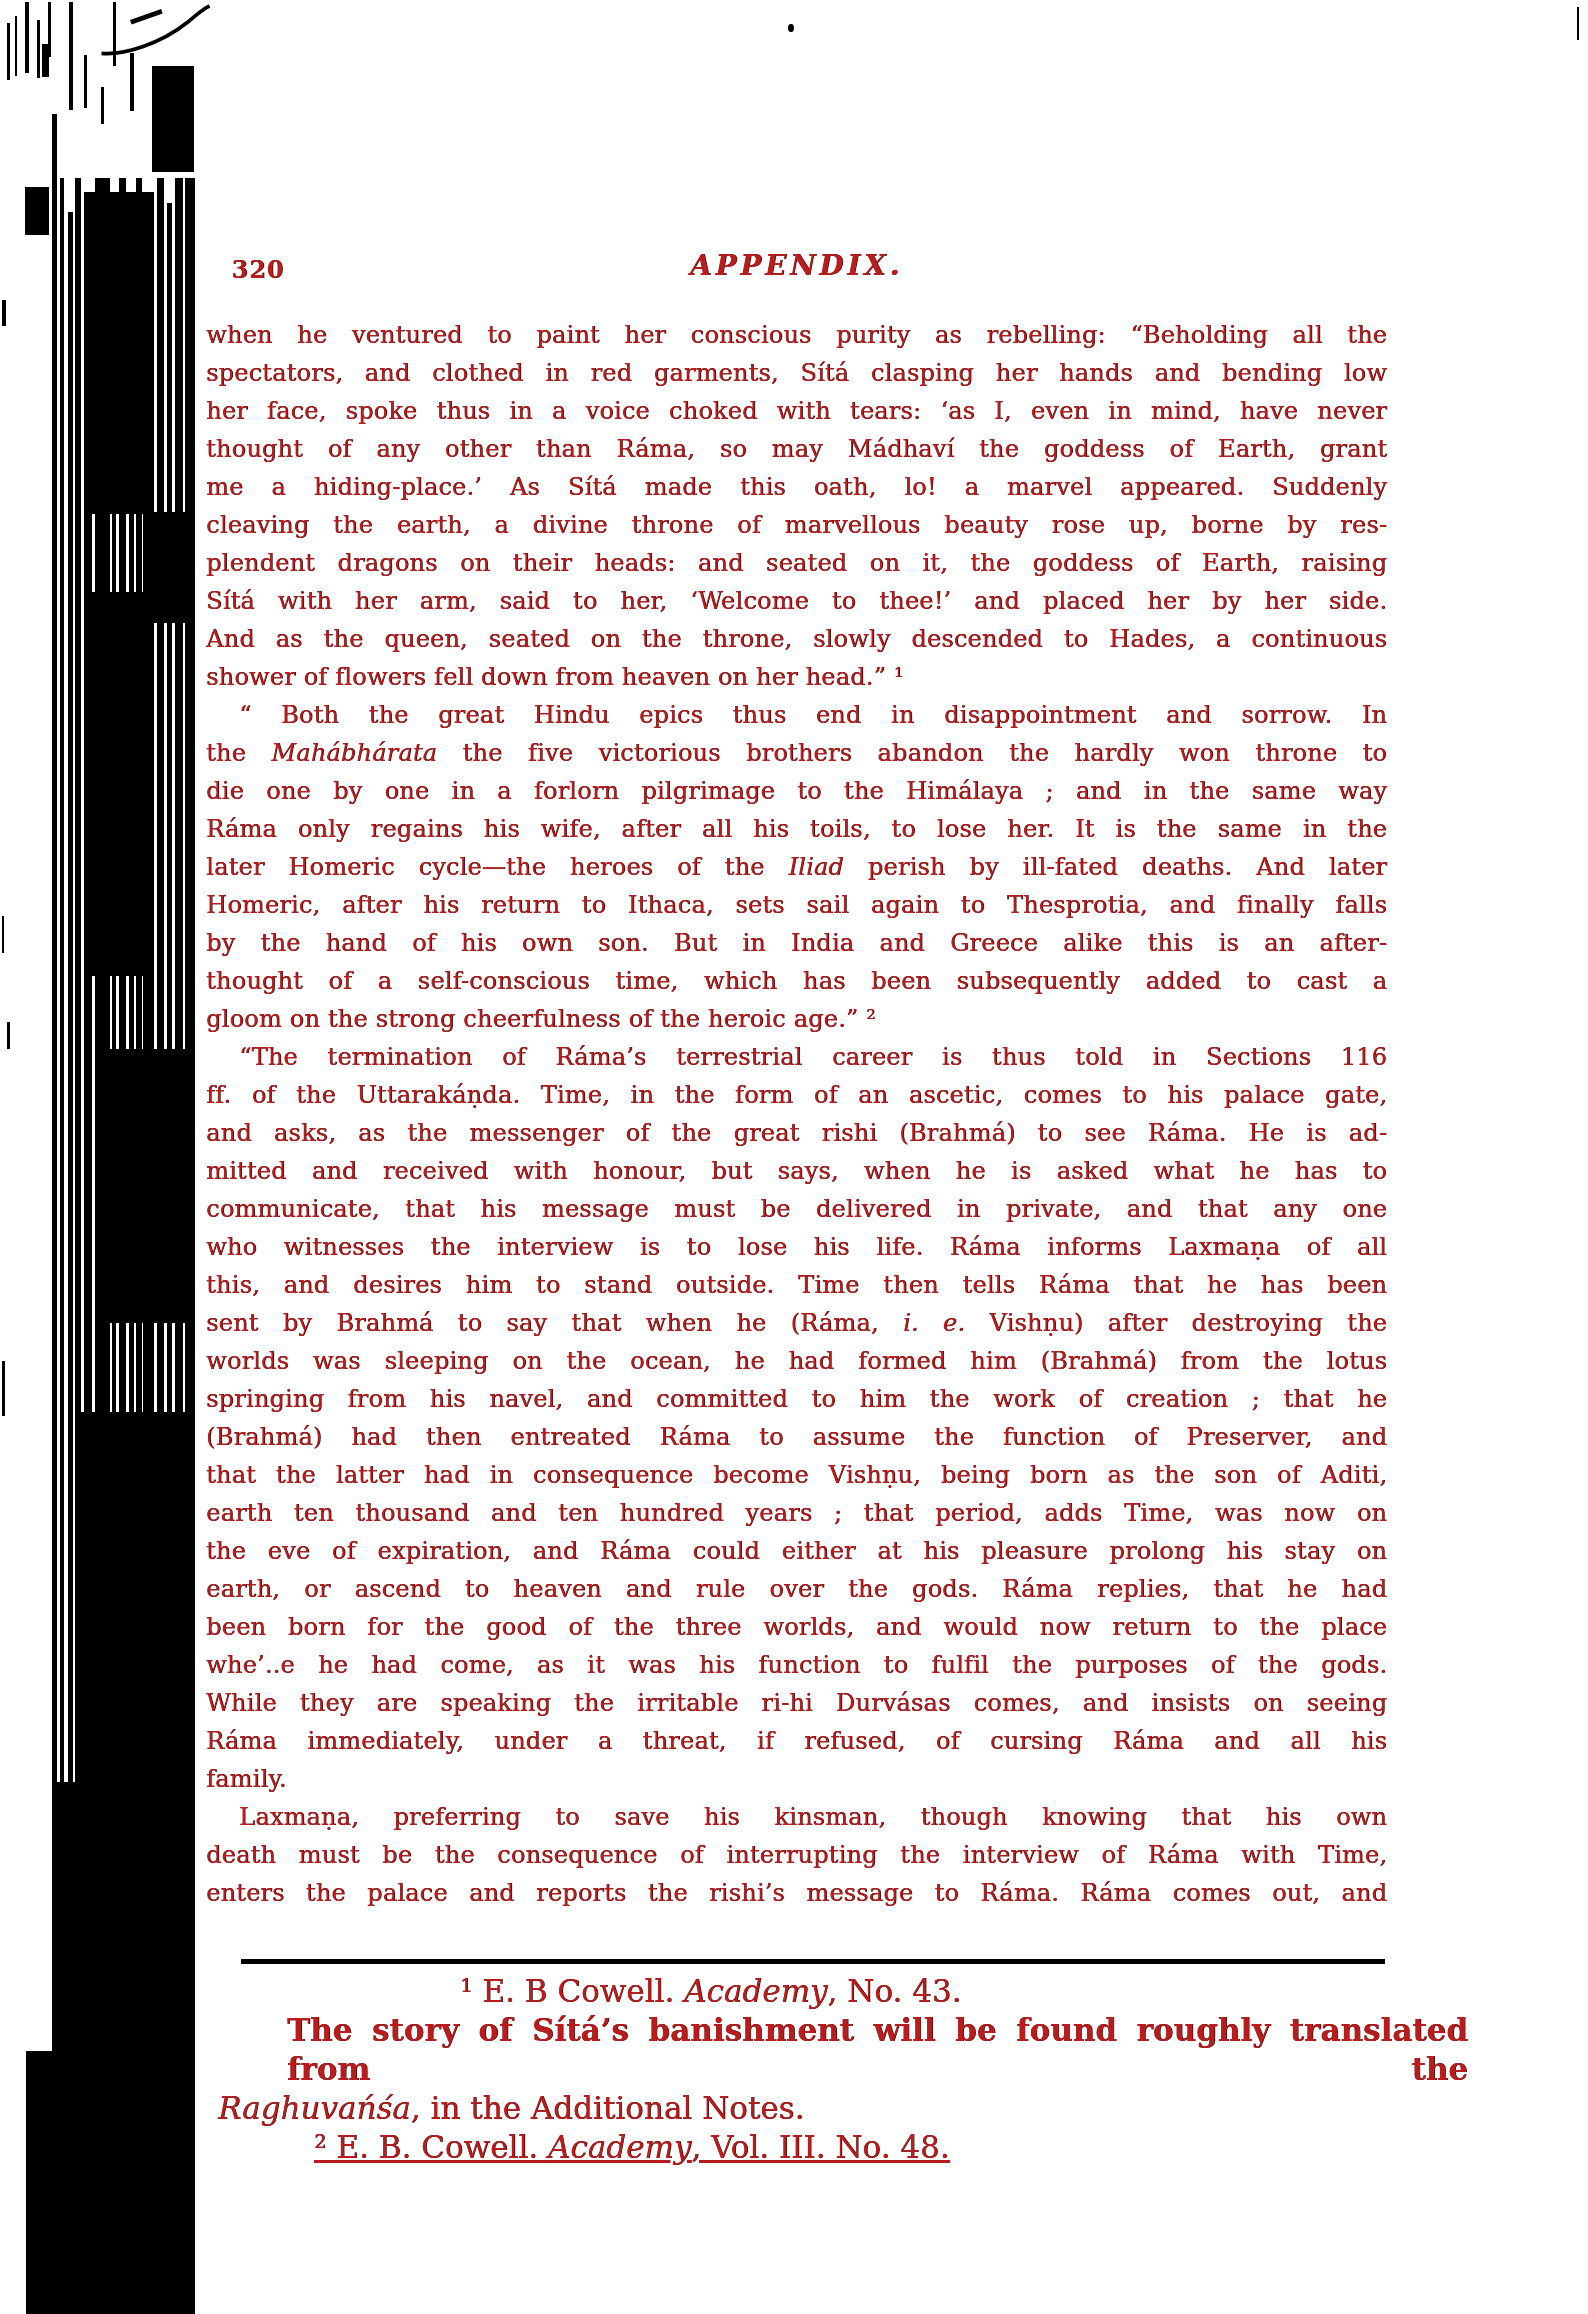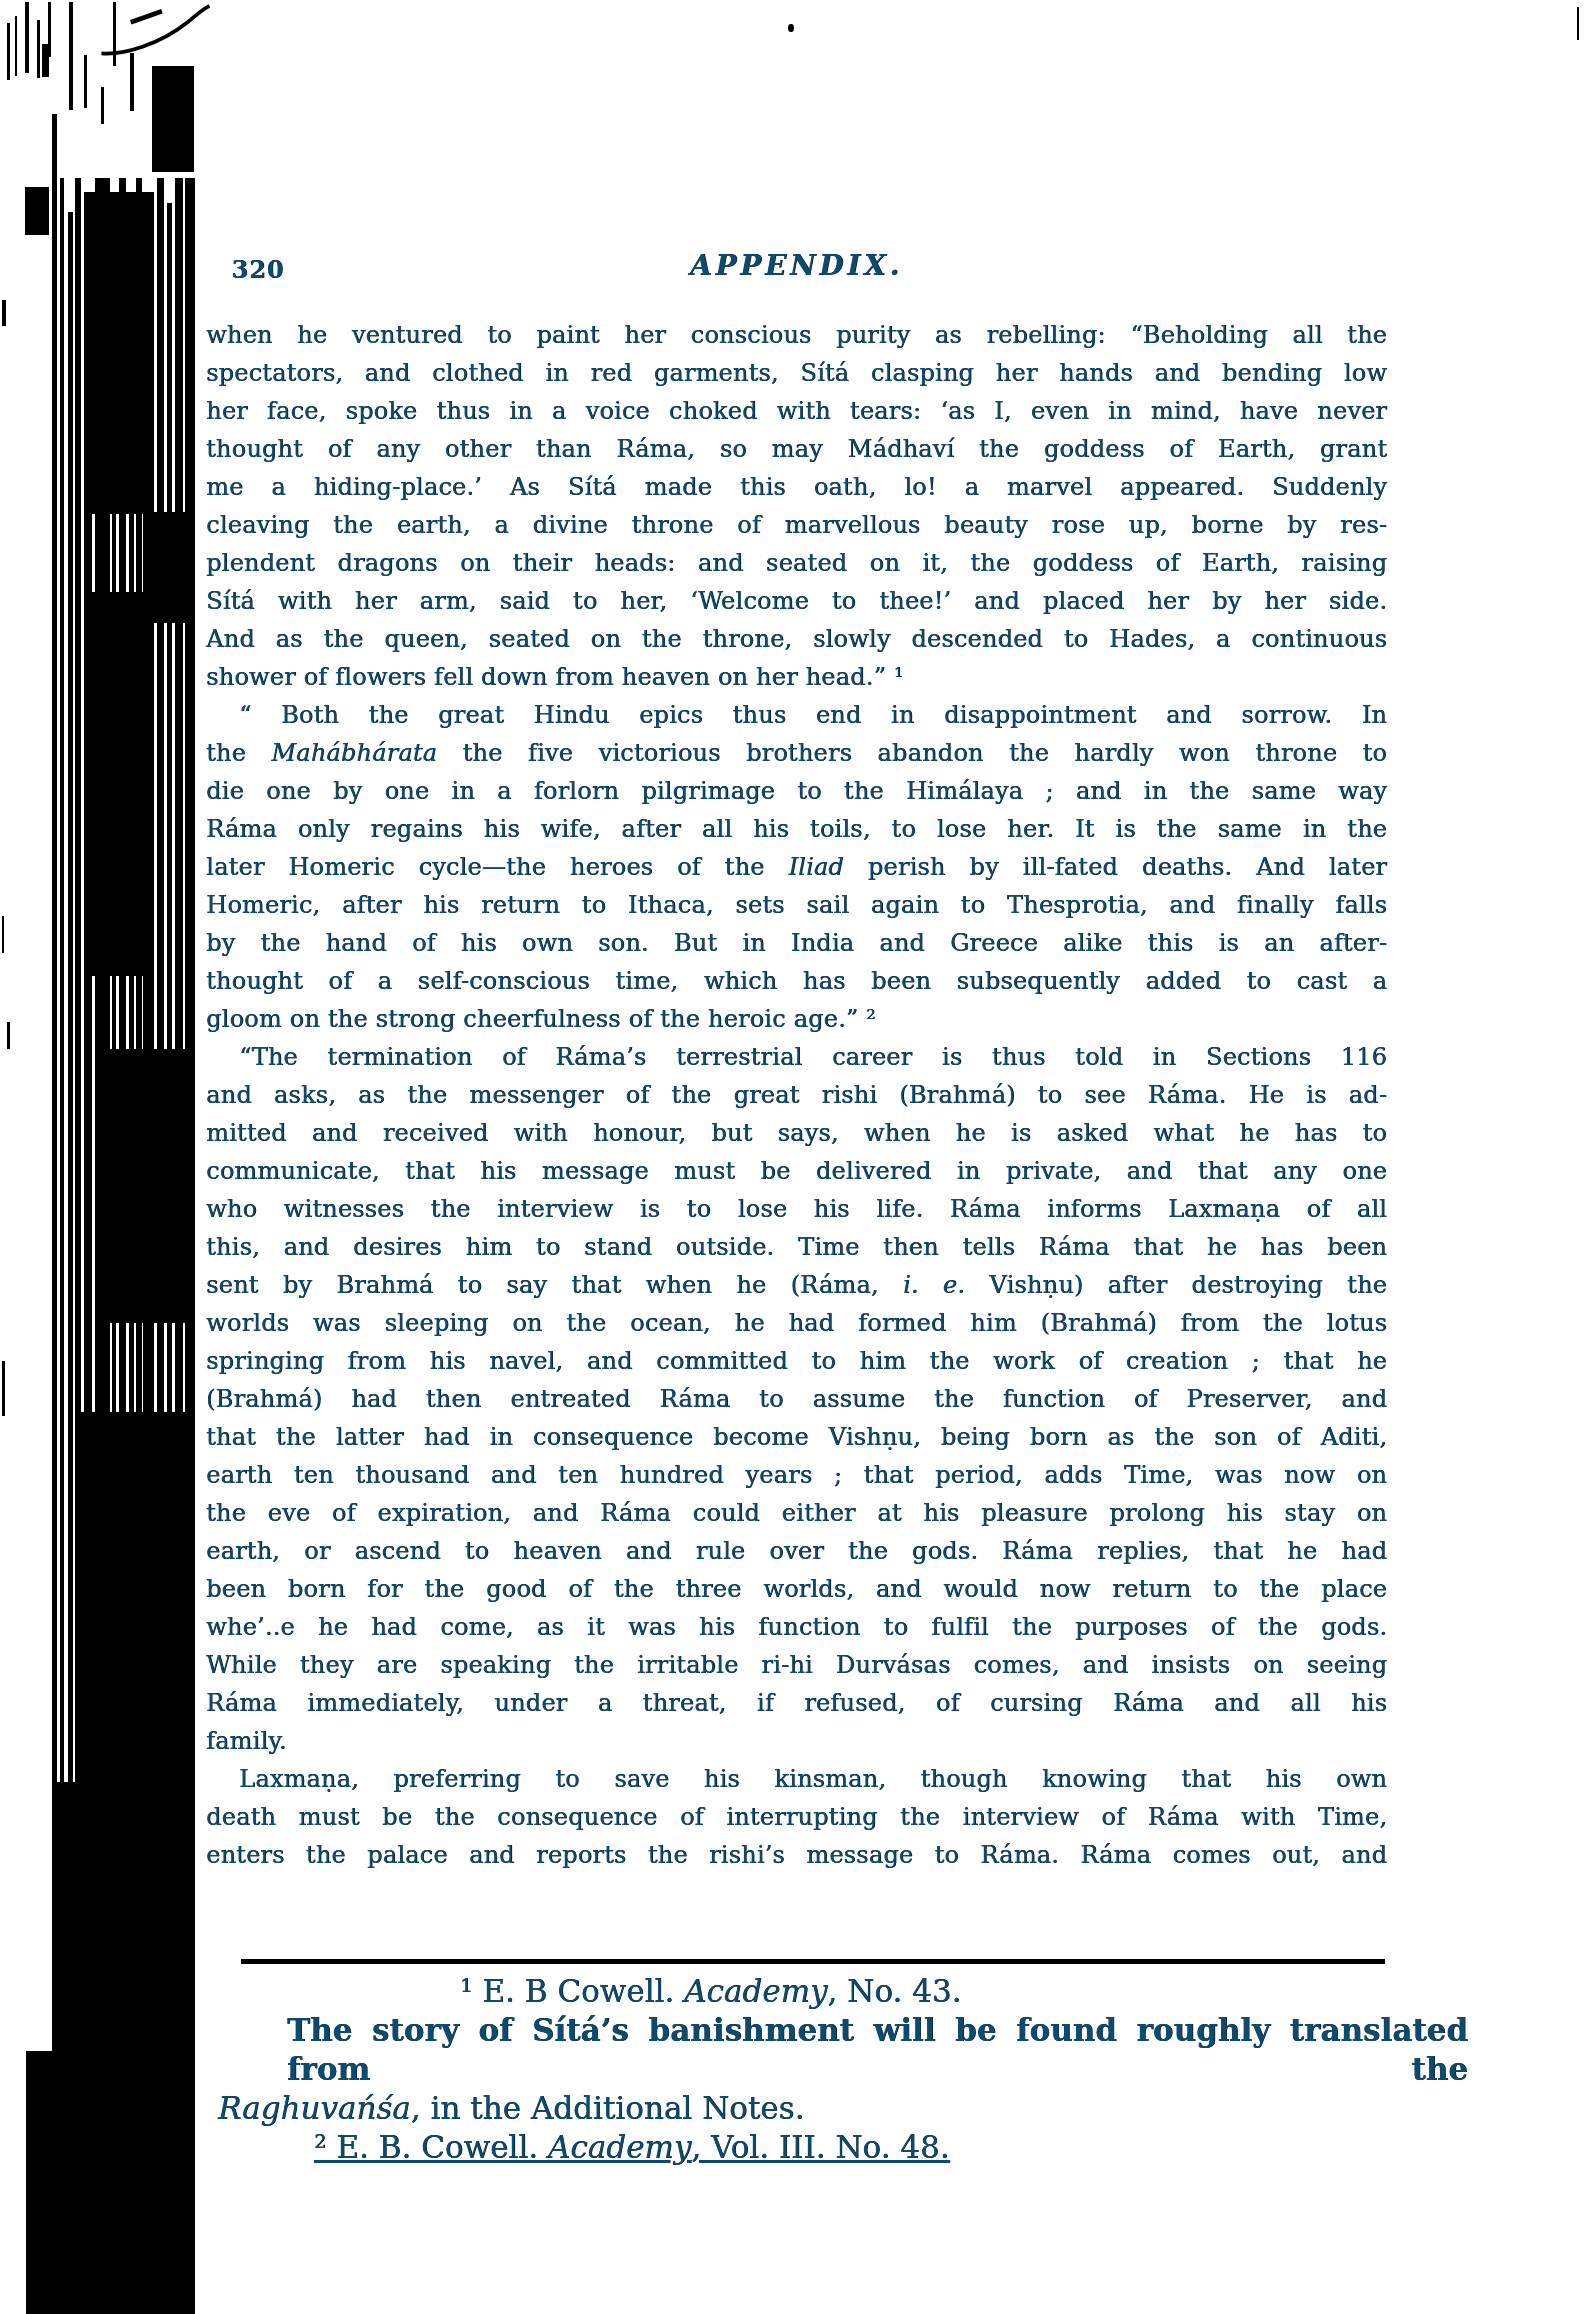--- a/index.html
+++ b/index.html
@@ -2,21 +2,21 @@
 <html style="font-size:14.6px"><head>
 <meta charset="utf-8">
 <style>
   html,body{margin:0;padding:0;background:#e8e8e8;}
   .page{
     position:relative;
     width:1588px;height:2314px;
     background:#ffffff;
     overflow:hidden;
     font-family:"DejaVu Serif", serif;
-    color:#0c4a6e;
+    color:#b91c1c;
   }
   .artifact{position:absolute;background:#000;}
   .dot{border-radius:50%;}
   .penmark{position:absolute;left:96px;top:1.8px;}
   .content{position:absolute;left:206px;top:249px;width:1181px;}
   .masthead{position:relative;height:42px;}
   .pagenum{
     position:absolute;left:25.6px;top:5.5px;
     font-size:24px;font-weight:bold;letter-spacing:0.9px;
     text-shadow:0.5px 0 0 #000;
@@ -124,20 +124,21 @@
         <div class="line j ind"><span>“ Both the great Hindu epics thus end in disappointment and sorrow.  In</span></div>
         <div class="line j"><span>the </span><em>Mahábhárata</em><span> the five victorious brothers abandon the hardly won throne to</span></div>
         <div class="line j"><span>die one by one in a forlorn pilgrimage to the Himálaya ; and in the same way</span></div>
         <div class="line j"><span>Ráma only regains his wife, after all his toils, to lose her.  It is the same in the</span></div>
         <div class="line j"><span>later Homeric cycle—the heroes of the </span><em>Iliad</em><span> perish by ill-fated deaths.  And later</span></div>
         <div class="line j"><span>Homeric, after his return to Ithaca, sets sail again to Thesprotia, and finally falls</span></div>
         <div class="line j"><span>by the hand of his own son.  But in India and Greece alike this is an after-</span></div>
         <div class="line j"><span>thought of a self-conscious time, which has been subsequently added to cast a</span></div>
         <div class="line"><span>gloom on the strong cheerfulness of the heroic age.” ²</span></div>
         <div class="line j ind"><span>“The termination of Ráma’s terrestrial career is thus told in Sections 116</span></div>
+        <div class="line j"><span>ff. of the Uttarakáṇda.  Time, in the form of an ascetic, comes to his palace gate,</span></div>
         <div class="line j"><span>and asks, as the messenger of the great rishi (Brahmá) to see Ráma.  He is ad-</span></div>
         <div class="line j"><span>mitted and received with honour, but says, when he is asked what he has to</span></div>
         <div class="line j"><span>communicate, that his message must be delivered in private, and that any one</span></div>
         <div class="line j"><span>who witnesses the interview is to lose his life.  Ráma informs Laxmaṇa of all</span></div>
         <div class="line j"><span>this, and desires him to stand outside.  Time then tells Ráma that he has been</span></div>
         <div class="line j"><span>sent by Brahmá to say that when he (Ráma, </span><em>i. e.</em><span> Vishṇu) after destroying the</span></div>
         <div class="line j"><span>worlds was sleeping on the ocean, he had formed him (Brahmá) from the lotus</span></div>
         <div class="line j"><span>springing from his navel, and committed to him the work of creation ; that he</span></div>
         <div class="line j"><span>(Brahmá) had then entreated Ráma to assume the function of Preserver, and</span></div>
         <div class="line j"><span>that the latter had in consequence become Vishṇu, being born as the son of Aditi,</span></div>

